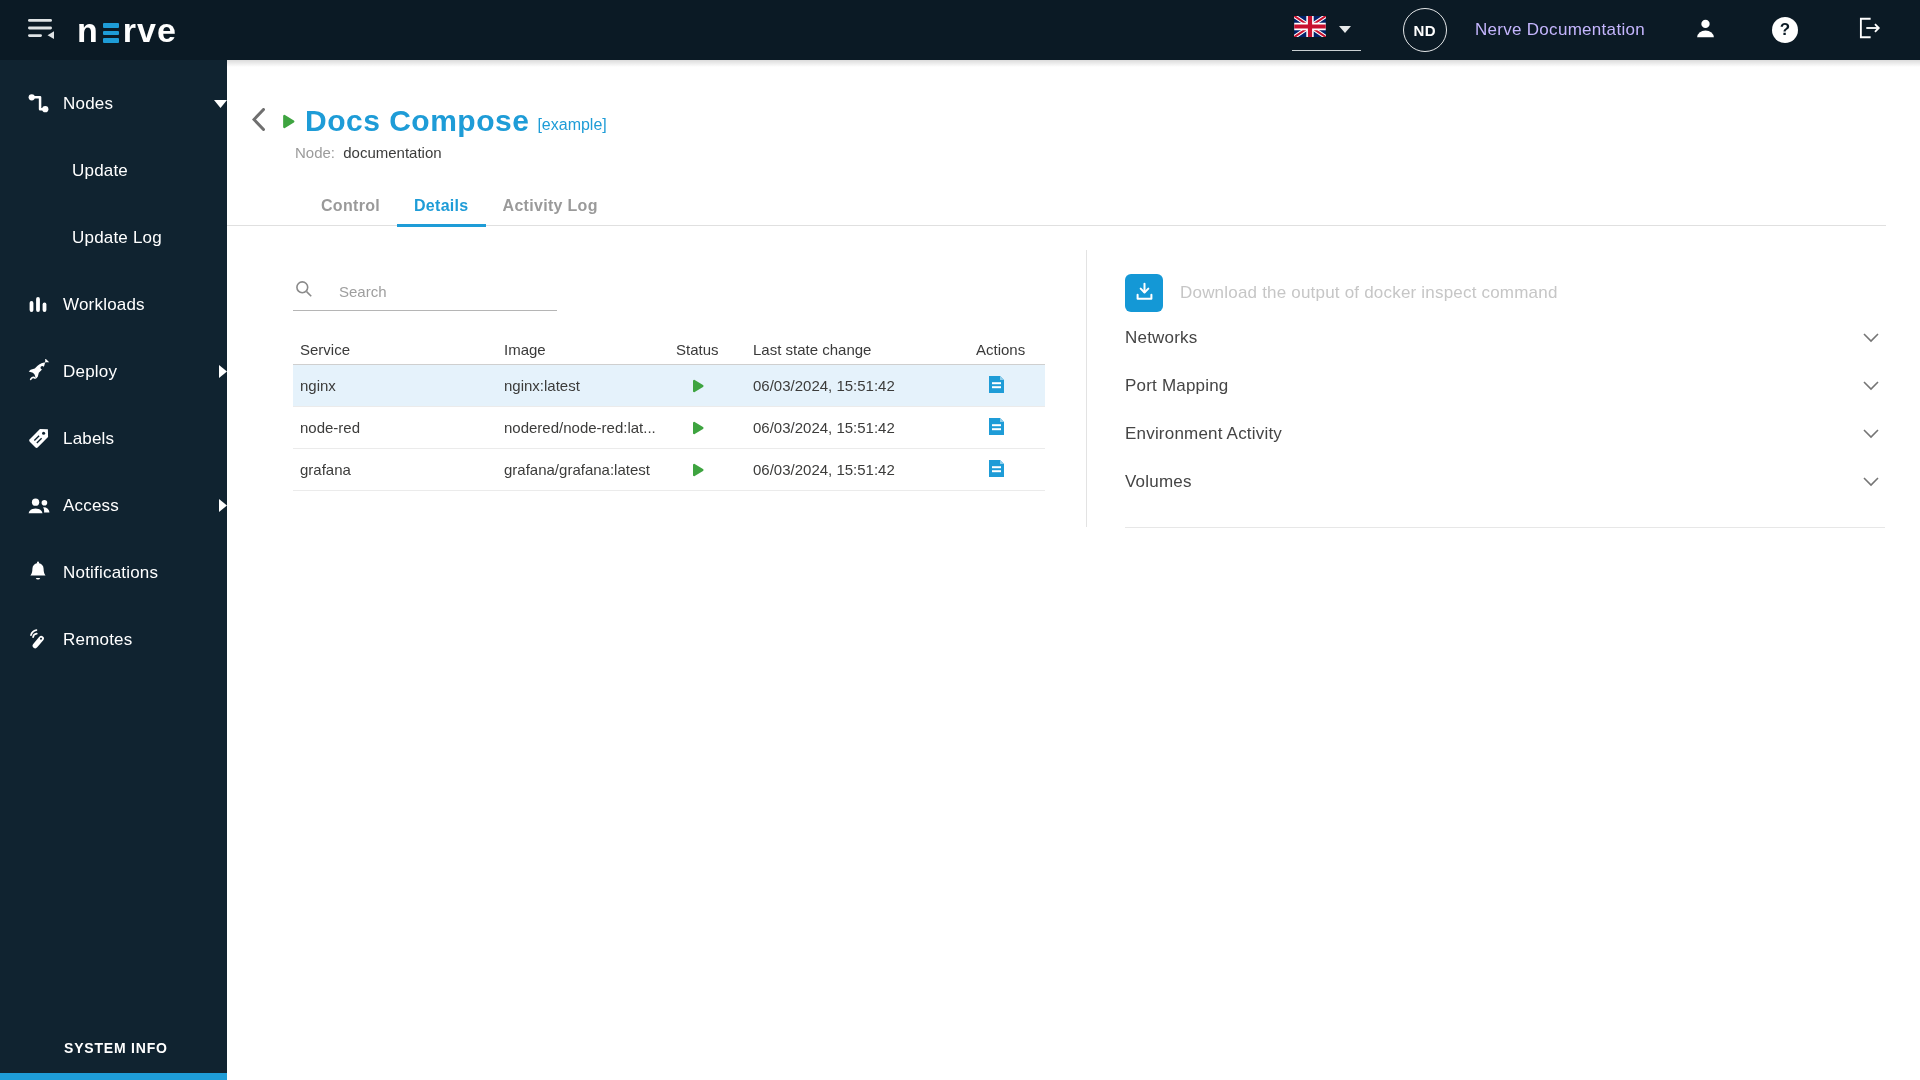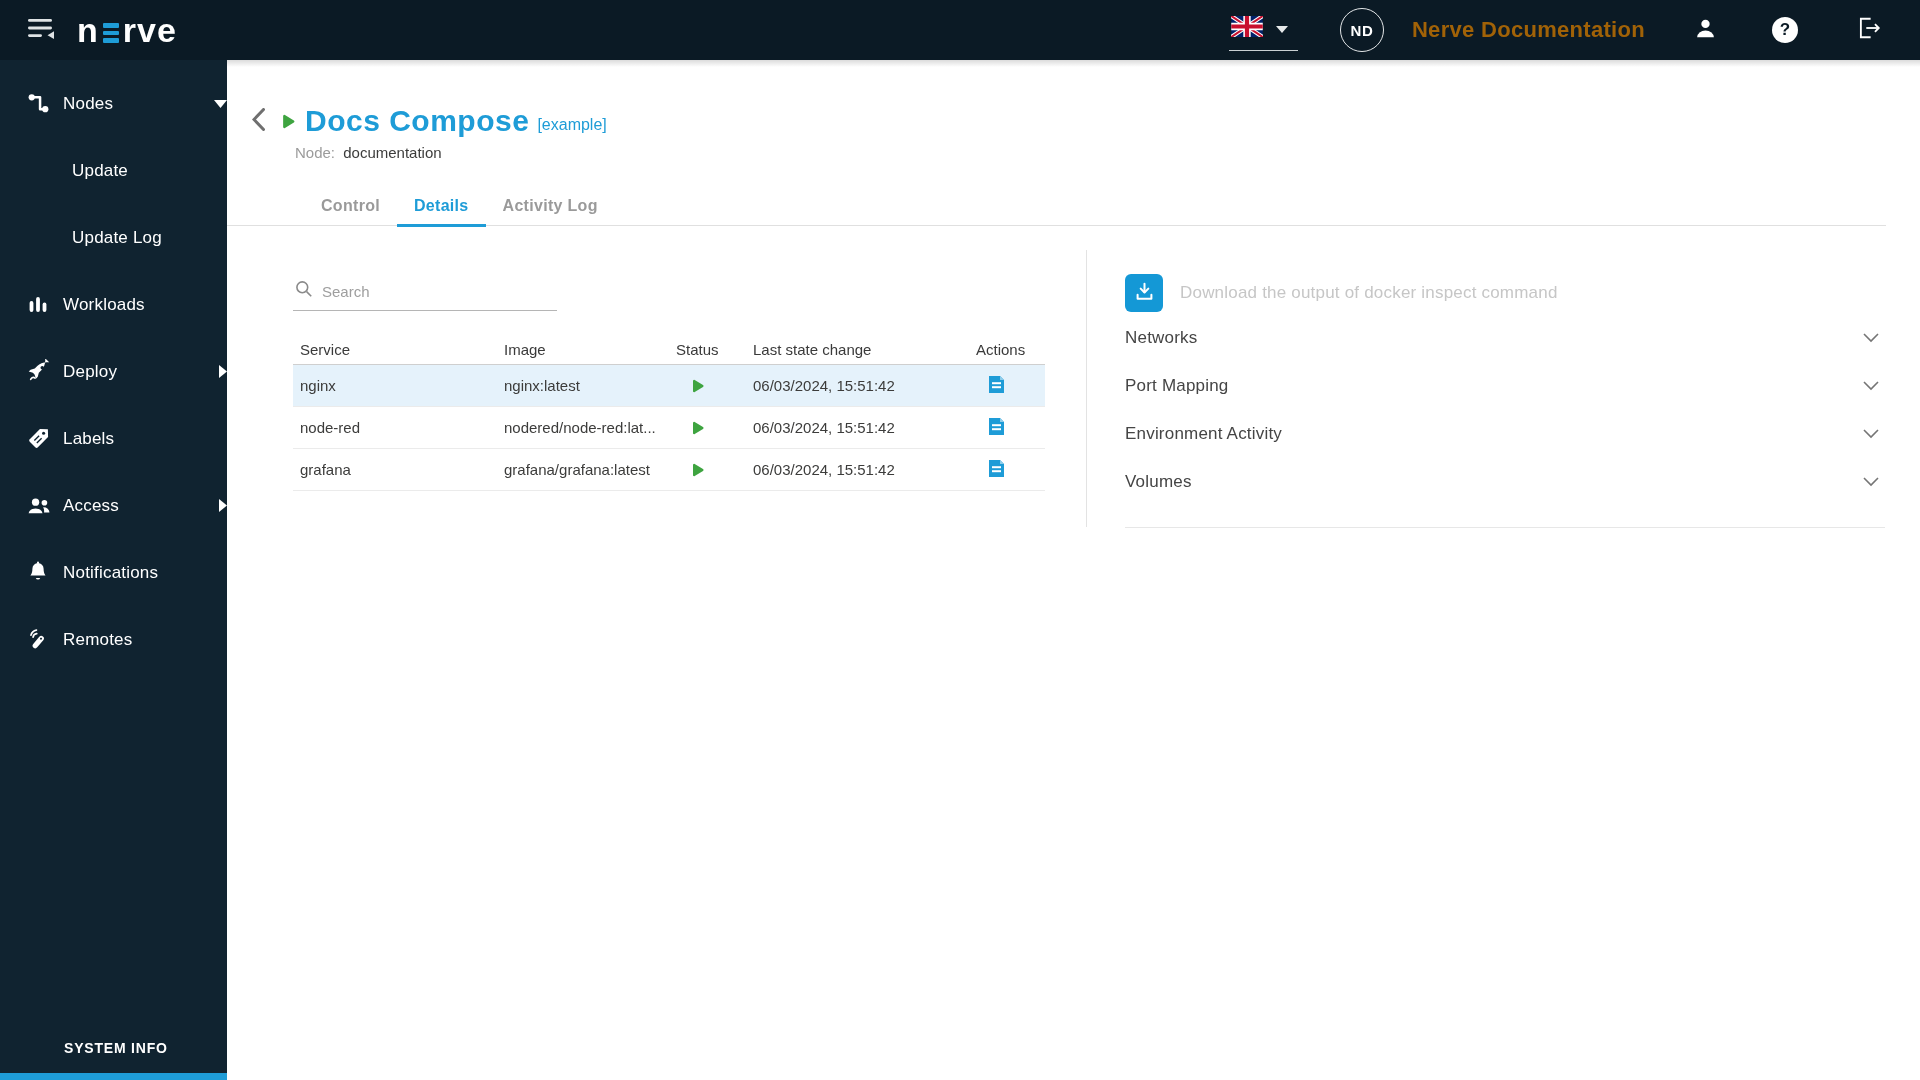--- a/index.html
+++ b/index.html
@@ -14,21 +14,21 @@
   .logo { display:flex; align-items:center; margin-left:22px; color:#fff;
     font-size:34px; font-weight:bold; letter-spacing:1px; cursor:pointer; }
   .logo .bars { display:inline-flex; flex-direction:column; gap:3px; margin:6px 4px 0 4px; }
   .logo .bars i { display:block; width:16px; height:4.5px; background:#1e9cd7; border-radius:1px; }
   .hdr-right { position:absolute; right:0; top:0; height:60px; display:flex; align-items:center; }
   .lang { display:flex; align-items:center; gap:13px; padding:6px 10px 9px 2px;
     border-bottom:1px solid #c9cfd2; cursor:pointer; margin-right:42px; }
   .avatar { width:44px; height:44px; border:1px solid #e3e6e8; border-radius:50%;
     color:#fff; font-size:15px; font-weight:bold; display:flex; align-items:center;
     justify-content:center; margin-right:28px; cursor:pointer; letter-spacing:0.5px; }
-  .acct-name { color:#a16207; font-size:22px; font-weight:bold; margin-right:48px; letter-spacing:0.3px; }
+  .acct-name { color:#c4b5fd; font-size:17px; font-weight:normal; margin-right:48px; letter-spacing:0.3px; }
   .hdr-icon { display:flex; align-items:center; justify-content:center; cursor:pointer; }
   .person-wrap { margin-right:54px; }
   .help-wrap { margin-right:58px; }
   .logout-wrap { margin-right:38px; }
   .help-circle { width:26px; height:26px; background:#fff; border-radius:50%; color:#0b1a25;
     font-weight:bold; font-size:17px; display:flex; align-items:center; justify-content:center; }
 
   
   .sidebar { position:absolute; top:60px; left:0; width:227px; height:1020px;
     background:#102330; z-index:5; }
@@ -60,21 +60,21 @@
   .tabs-row { position:absolute; top:128px; left:0; right:34px; padding-left:77px;
     display:flex; border-bottom:1px solid #e0e0e0; height:38px; }
   .tab { padding:9px 17px 0 17px; font-size:16px; font-weight:bold; color:#9a9a9a;
     letter-spacing:0.3px; cursor:pointer; position:relative; }
   .tab.active { color:#1e9cd7; }
   .tab.active::after { content:''; position:absolute; left:0; right:0; bottom:-2px;
     height:3px; background:#1e9cd7; }
 
   
   .services { position:absolute; top:218px; left:66px; width:752px; }
-  .search-wrap { width:264px; display:flex; align-items:center; gap:9px;
+  .search-wrap { width:264px; display:flex; align-items:center; gap:26px;
     padding:2px 2px 8px 2px; border-bottom:1px solid #b5b5b5; }
   .search-wrap input { border:none; outline:none; font-size:15px; width:220px;
     font-family:"Liberation Sans", sans-serif; color:#3c3c3b; background:transparent; }
   .search-wrap input::placeholder { color:#9e9e9e; }
   .svc-table { margin-top:24px; }
   .t-row { display:grid; grid-template-columns:204px 172px 77px 223px 62px;
     padding-left:7px; height:42px; align-items:center; border-bottom:1px solid #ebebeb;
     font-size:15px; color:#3c3c3b; }
   .t-head { height:30px; border-bottom:1px solid #cfcfcf; color:#3a3a3a; }
   .t-body .t-row { cursor:pointer; }

